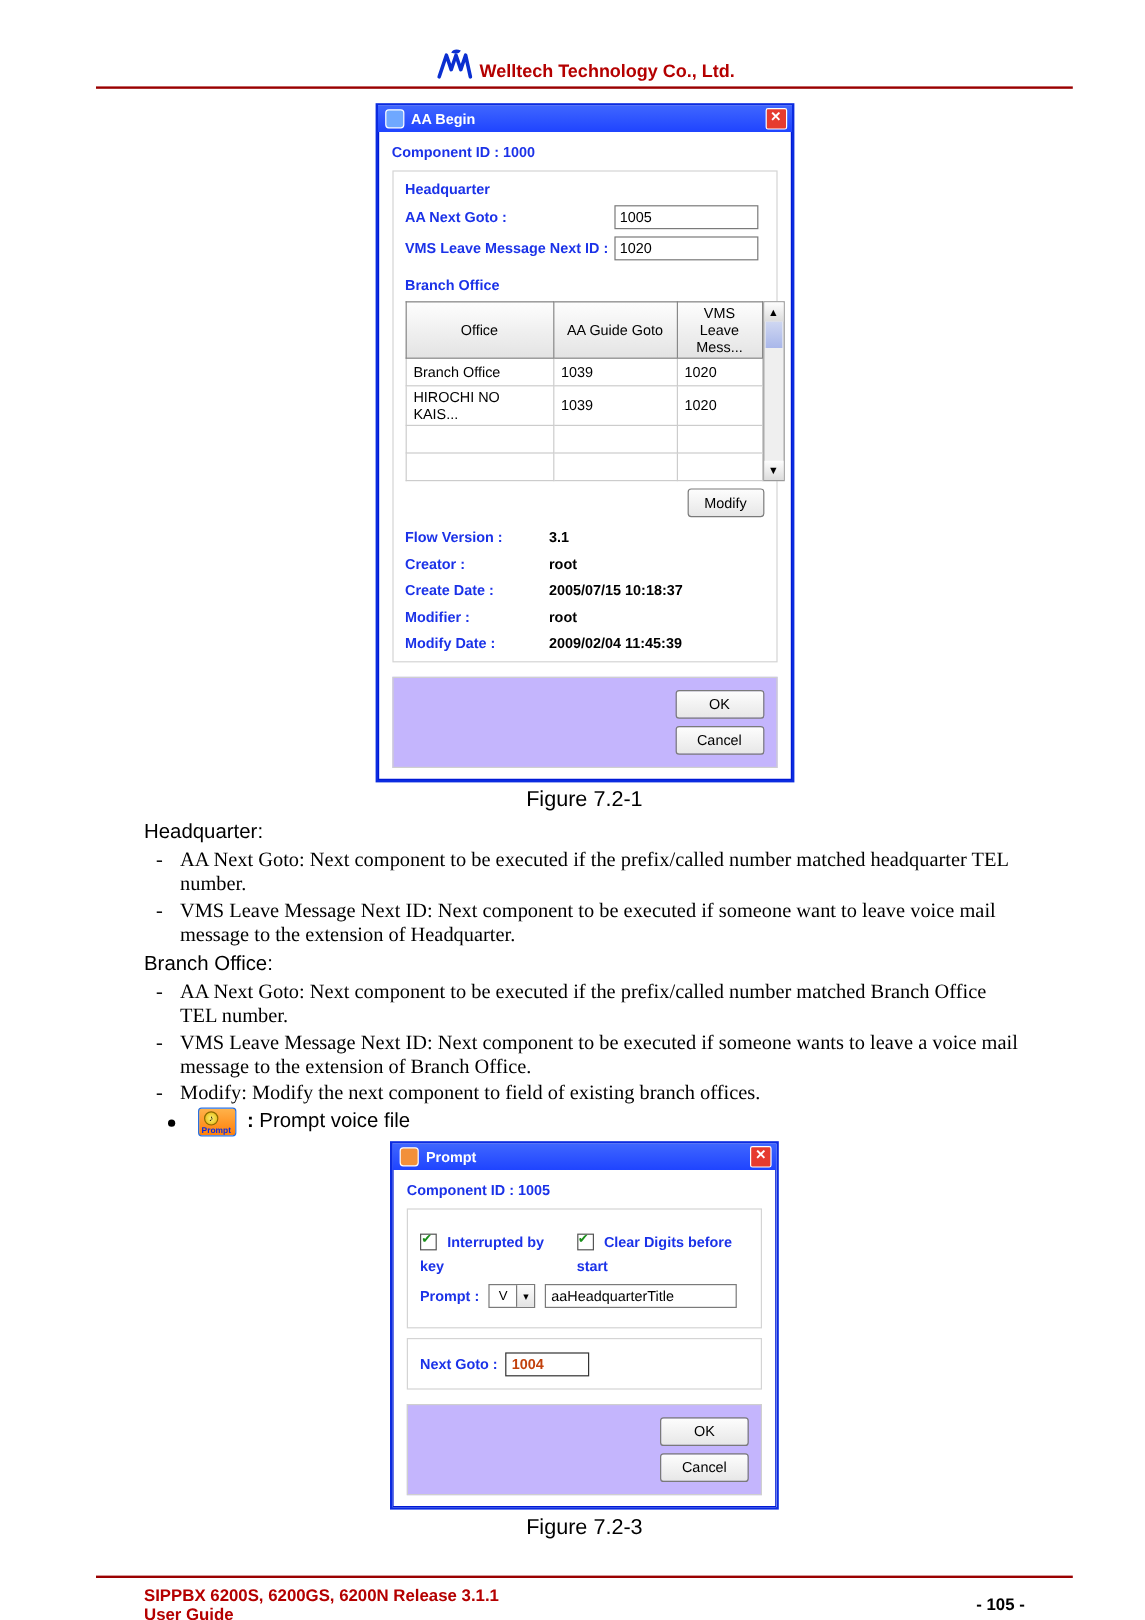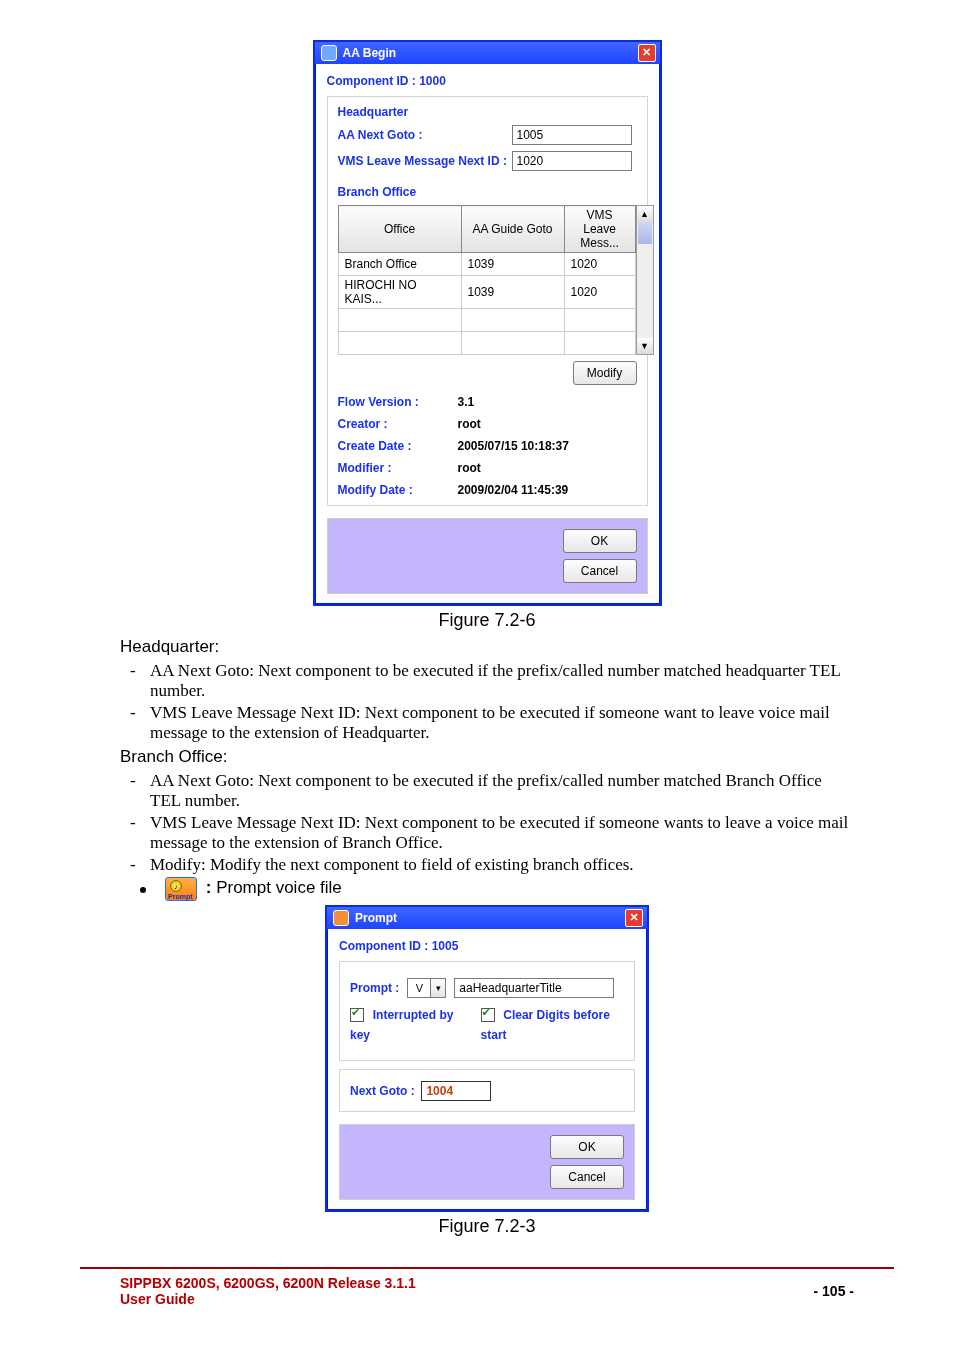--- a/index.html
+++ b/index.html
@@ -57,20 +57,29 @@
   .tablewrap{display:flex;align-items:stretch;width:316px;}
   .bullet-row{display:flex;gap:19px;align-items:flex-start;}
   .main-bullet{width:6px;height:6px;border-radius:50%;background:#000;margin-top:10px;margin-left:20px;flex:none;}
   .container-center{display:flex;justify-content:center;align-items:center;}
 </style>
 </head>
 <body>
 
 <div class="page">
 
+  <div class="hdr">
+    <span class="logo">
+      <svg width="32" height="28" viewBox="0 0 32 28">
+        <path d="M4 24 L10 6 L14 18 L18 6 L22 18 L26 6 L30 24" stroke="#0b2fd0" stroke-width="3" fill="none" stroke-linejoin="round" stroke-linecap="round"></path>
+        <path d="M14 4 Q16 0 22 2 Q20 6 14 4" fill="#0b2fd0"></path>
+      </svg>
+    </span>
+    <span class="hdr-text">Welltech Technology Co., Ltd.</span>
+  </div>
 
   <div class="container-center">
     <div class="win" style="width:345px">
       <div class="titlebar">
         <div class="title-left">
           <span class="title-icon"></span>
           <span class="title-txt">AA Begin</span>
         </div>
         <span class="closebox">✕</span>
       </div>
@@ -142,21 +151,21 @@
           </div>
         </div>
         <div class="buttonsbar">
           <span class="btnwin" style="min-width:72px">OK</span>
           <span class="btnwin" style="min-width:72px">Cancel</span>
         </div>
       </div>
     </div>
   </div>
 
-  <div class="caption">Figure 7.2-6</div>
+  <div class="caption">Figure 7.2-1</div>
 
   <p class="body-p">Headquarter:</p>
   <ul class="bullets">
     <li>AA Next Goto: Next component to be executed if the prefix/called number matched headquarter TEL number.</li>
     <li>VMS Leave Message Next ID: Next component to be executed if someone want to leave voice mail message to the extension of Headquarter.</li>
   </ul>
   <p class="body-p">Branch Office:</p>
   <ul class="bullets">
     <li>AA Next Goto: Next component to be executed if the prefix/called number matched Branch Office TEL number.</li>
     <li>VMS Leave Message Next ID: Next component to be executed if someone wants to leave a voice mail message to the extension of Branch Office.</li>
@@ -180,38 +189,38 @@
       <div class="titlebar">
         <div class="title-left">
           <span class="title-icon" style="background:#f2903a"></span>
           <span class="title-txt">Prompt</span>
         </div>
         <span class="closebox">✕</span>
       </div>
       <div class="win-body">
         <div class="lbl-b">Component ID : 1005</div>
         <div style="border:1px solid #d4d4d4;padding:10px;margin-top:8px;">
-          <div class="fieldrow" style="gap:8px;">
-            <span class="lbl-b">Prompt :</span>
-            <span class="dropdown">
-              <span class="curr">V</span>
-              <span class="arrow">▾</span>
-            </span>
-            <input class="txtin" style="width: 150px;" value="aaHeadquarterTitle">
-          </div>
           <div class="fieldrow" style="gap:16px;">
             <span>
               <span class="chk checked"></span>
               <span class="lbl-b">Interrupted by key</span>
             </span>
             <span>
               <span class="chk checked"></span>
               <span class="lbl-b">Clear Digits before start</span>
             </span>
           </div>
+          <div class="fieldrow" style="gap:8px;">
+            <span class="lbl-b">Prompt :</span>
+            <span class="dropdown">
+              <span class="curr">V</span>
+              <span class="arrow">▾</span>
+            </span>
+            <input class="txtin" style="width: 150px;" value="aaHeadquarterTitle">
+          </div>
         </div>
         <div style="border:1px solid #d4d4d4;padding:10px;margin-top:8px;">
           <span class="lbl-b">Next Goto :</span>
           <input class="txtin" style="width: 60px; color: #c2410c; font-weight: bold; border: 1px solid rgb(51, 51, 51); margin-left: 2px;" value="1004">
         </div>
         <div class="buttonsbar">
           <span class="btnwin" style="min-width:72px">OK</span>
           <span class="btnwin" style="min-width:72px">Cancel</span>
         </div>
       </div>

